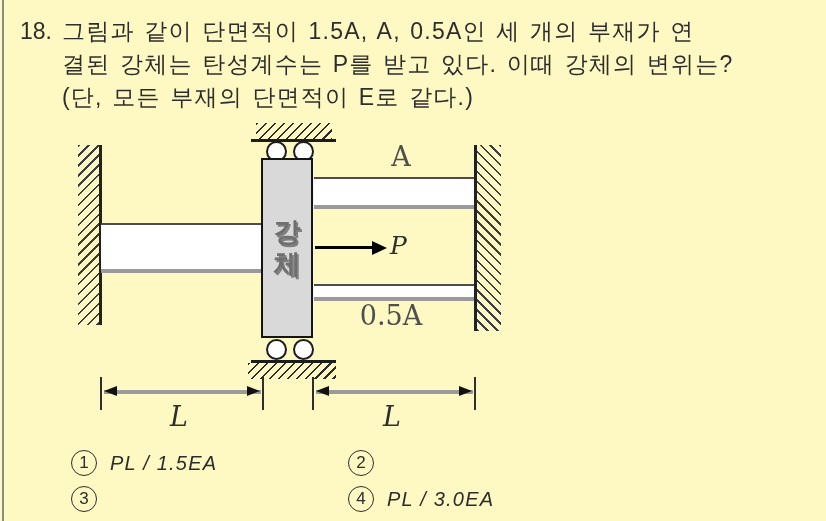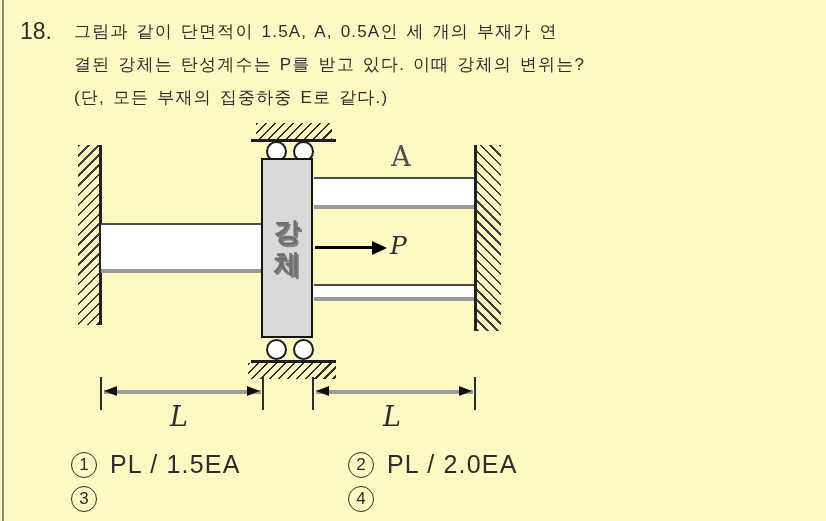--- a/index.html
+++ b/index.html
@@ -5,21 +5,21 @@
   html,body{margin:0;padding:0;background:#fff;}
   .page{
     position:relative;width:826px;height:521px;background:#fef9c3;
     font-family:"Liberation Sans",sans-serif;overflow:hidden;padding-left:43px;
   }
   .col-divider{position:absolute;left:2px;top:0;width:2px;height:521px;background:#8a8a8a;}
 
   
   .qwrap{position:absolute;left:20px;top:15px;width:795px;display:flex;color:#2d2d2d;}
   .qnum{flex:0 0 42px;font-size:23px;line-height:33px;}
-  .qlines{flex:1;font-size:17px;line-height:33px;letter-spacing:1.2px;word-spacing:2px;white-space:nowrap;margin-left:12px;}
+  .qlines{flex:1;font-size:23px;line-height:33px;letter-spacing:1.2px;word-spacing:2px;white-space:nowrap;}
 
   
   .abs{position:absolute;}
   .wall-line{background:#222;}
   .hatch-fwd{ 
     background:repeating-linear-gradient(135deg,#3d3d3d 0px,#3d3d3d 1.7px,rgba(0,0,0,0) 1.7px,rgba(0,0,0,0) 7px);
   }
   .hatch-back{ 
     background:repeating-linear-gradient(45deg,#3d3d3d 0px,#3d3d3d 1.7px,rgba(0,0,0,0) 1.7px,rgba(0,0,0,0) 7px);
   }
@@ -46,51 +46,52 @@
   .dim-arrow-l{width:0;height:0;border-top:5.5px solid transparent;border-bottom:5.5px solid transparent;border-right:13px solid #111;}
   .dim-arrow-r{width:0;height:0;border-top:5.5px solid transparent;border-bottom:5.5px solid transparent;border-left:13px solid #111;}
 
   
   .opt{position:absolute;display:flex;align-items:center;gap:13px;color:#2d2d2d;}
   .onum{
     width:26px;height:26px;border:1.8px solid #2d2d2d;border-radius:50%;
     display:flex;align-items:center;justify-content:center;
     font-size:17px;box-sizing:border-box;flex:0 0 26px;
   }
-  .oformula{font-size:25px;letter-spacing:1.2px;white-space:pre;}
+  .oformula{font-size:20px;letter-spacing:1.2px;white-space:pre;font-style:italic;}
 </style>
 </head>
 <body>
 
 <div class="page">
 
   <div class="col-divider"></div>
 
   <div class="qwrap">
     <div class="qnum">18.</div>
     <div class="qlines">
       <div>그림과 같이 단면적이 1.5A, A, 0.5A인 세 개의 부재가 연</div>
       <div>결된 강체는 탄성계수는 P를 받고 있다. 이때 강체의 변위는?</div>
-      <div>(단, 모든 부재의 집중하중 E로 같다.)</div>
+      <div>(단, 모든 부재의 단면적이 E로 같다.)</div>
     </div>
   </div>
 
   <div class="abs" style="left:0;top:0;width:826px;height:521px;pointer-events:none;">
 
     <div class="abs hatch-fwd" style="left:78px;top:145px;width:22px;height:180px;"></div>
     <div class="abs wall-line" style="left:99px;top:145px;width:2.5px;height:180px;"></div>
 
     <div class="abs wall-line" style="left:474px;top:145px;width:2.5px;height:186px;"></div>
     <div class="abs hatch-back" style="left:477px;top:145px;width:24px;height:186px;"></div>
 
     <div class="abs member" style="left:101px;top:223px;width:161px;height:44px;"></div>
     <div class="abs member" style="left:314px;top:177px;width:160px;height:26px;"></div>
     <div class="abs member" style="left:314px;top:284px;width:160px;height:11px;"></div>
 
     <div class="abs serif-label" style="left:384px;top:141px;width:34px;">A</div>
+    <div class="abs serif-label" style="left:351px;top:300px;width:80px;">0.5A</div>
 
     <div class="abs hatch-dense" style="left:256px;top:123px;width:76px;height:16px;"></div>
     <div class="abs support-line" style="left:251px;top:139px;width:85px;height:2.5px;"></div>
     <div class="abs roller" style="left:266px;top:141px;"></div>
     <div class="abs roller" style="left:293px;top:141px;"></div>
 
     <div class="abs rigid-body" style="left:261px;top:158px;width:52px;height:180px;box-sizing:border-box;">
       <div class="bchar">강</div>
       <div class="bchar">체</div>
     </div>
@@ -120,22 +121,22 @@
     <div class="abs italic-serif" style="left:170px;top:401px;font-size:27px;">L</div>
     <div class="abs italic-serif" style="left:383px;top:401px;font-size:27px;">L</div>
   </div>
 
   <div class="opt" style="left:71px;top:450px;">
     <span class="onum">1</span>
     <span class="oformula">PL / 1.5EA</span>
   </div>
   <div class="opt" style="left:348px;top:450px;">
     <span class="onum">2</span>
-    <span class="oformula">PL / 2.0EA</span>
   </div>
   <div class="opt" style="left:71px;top:486px;">
     <span class="onum">3</span>
   </div>
   <div class="opt" style="left:348px;top:486px;">
     <span class="onum">4</span>
+    <span class="oformula">PL / 3.0EA</span>
   </div>
 
 </div>
 
 </body></html>

